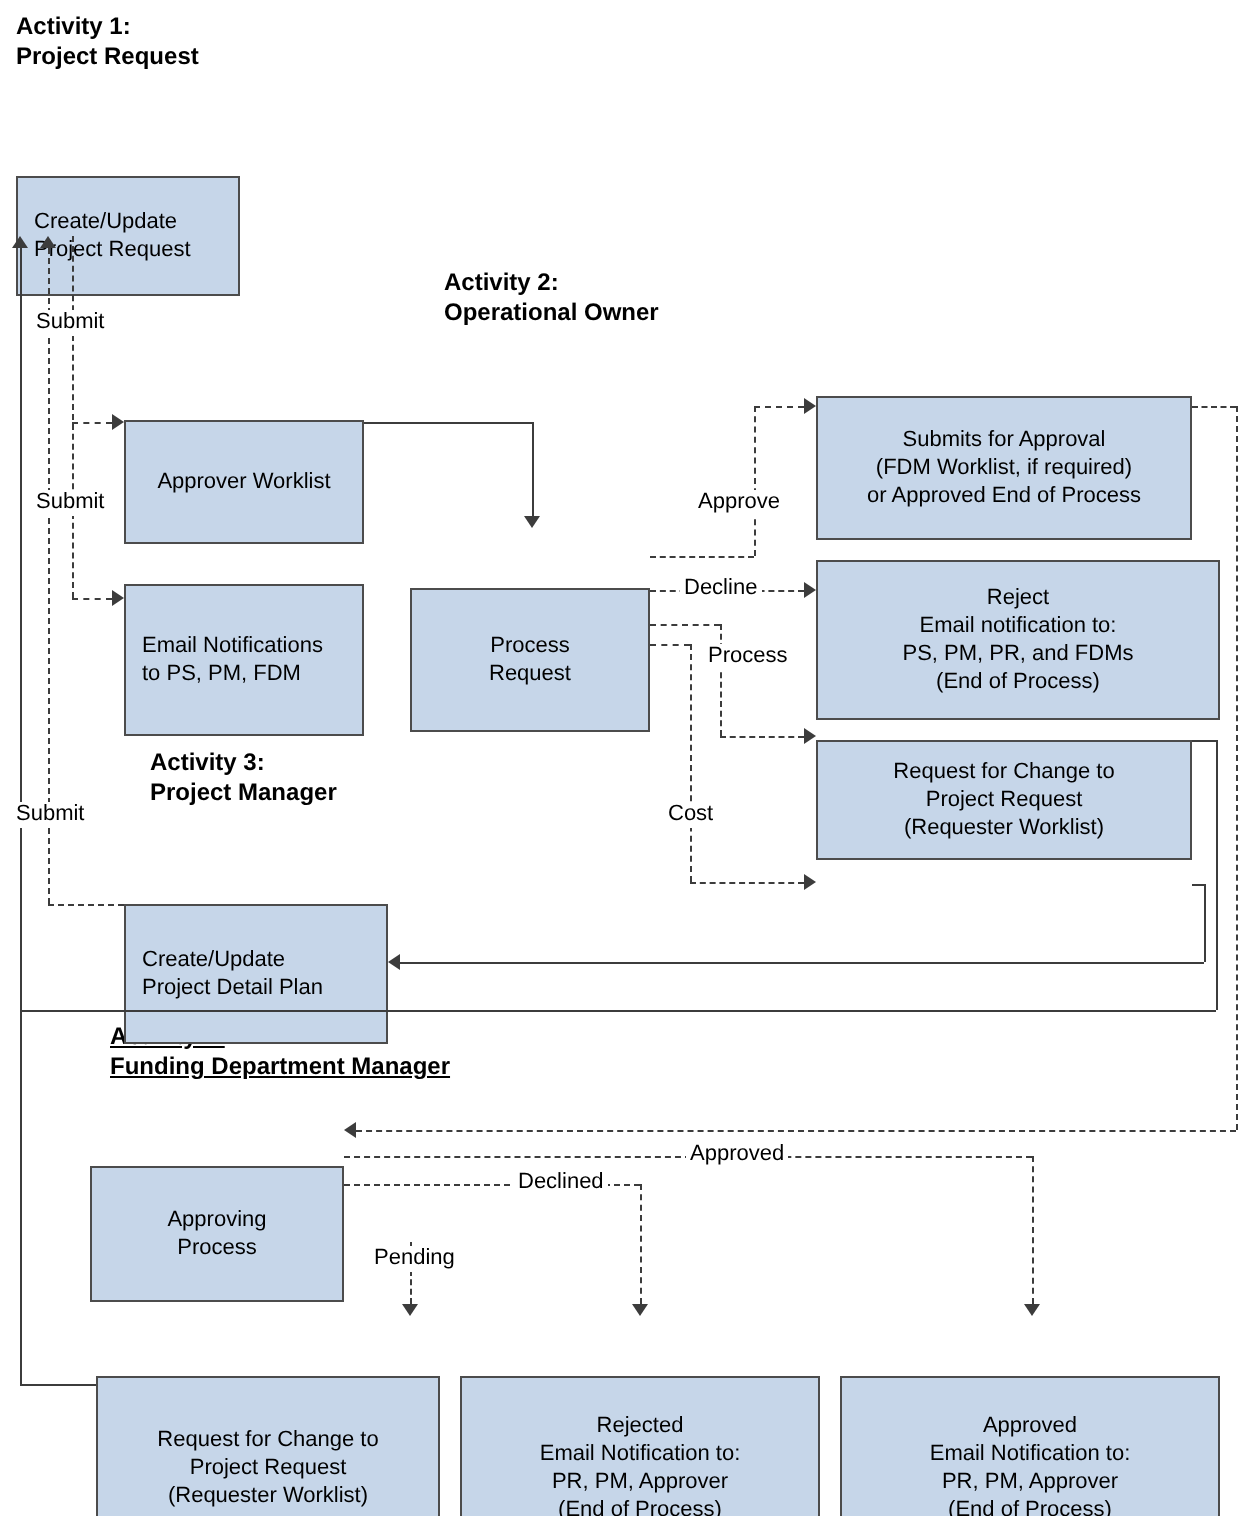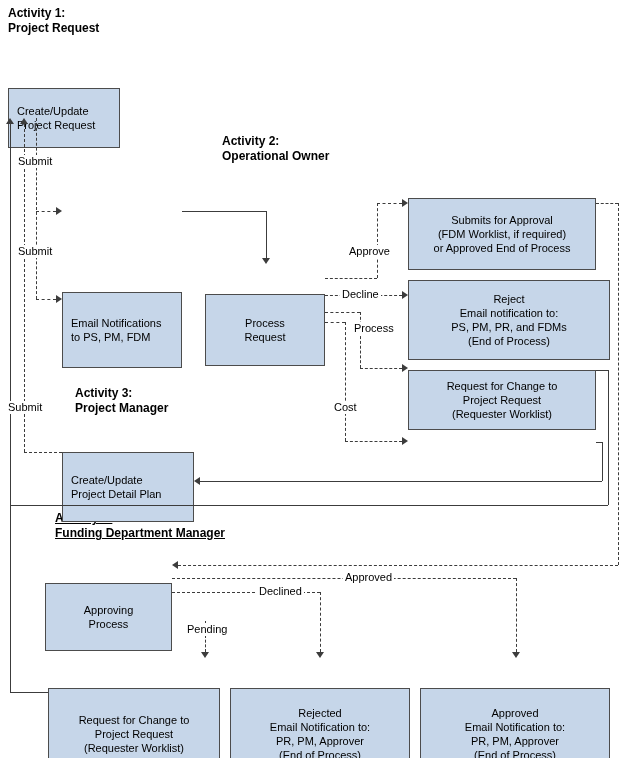--- a/index.html
+++ b/index.html
@@ -48,27 +48,28 @@
 </style>
 </head>
 <body>
 
 <div id="stage" style="--bg: #ffffff; --fill: #c6d6e9; --border: #4c4c4c; --line: #3c3c3c;">
 
   <div class="atitle" style="left:8px;top:6px;">Activity 1:
 Project Request</div>
   <div class="atitle" style="left:222px;top:134px;">Activity 2:
 Operational Owner</div>
-  <div class="atitle" style="left:75px;top:374px;margin-top:12px;">Activity 3:
+  <div class="atitle" style="left:75px;top:374px;">Activity 3:
 Project Manager</div>
   <div class="atitle" style="left:55px;top:511px;text-decoration:underline;">Activity 4:
 Funding Department Manager</div>
 
   <div class="node left" style="left:8px;top:58px;width:112px;height:60px;">Create/Update
 Project Request</div>
+  <div class="node" style="left:62px;top:180px;width:120px;height:62px;">Approver Worklist</div>
   <div class="node left" style="left:62px;top:262px;width:120px;height:76px;">Email Notifications
 to PS, PM, FDM</div>
   <div class="node" style="left:205px;top:264px;width:120px;height:72px;">Process
 Request</div>
   <div class="node" style="left:408px;top:168px;width:188px;height:72px;">Submits for Approval
 (FDM Worklist, if required)
 or Approved End of Process</div>
   <div class="node" style="left:408px;top:250px;width:202px;height:80px;">Reject
 Email notification to:
 PS, PM, PR, and FDMs

